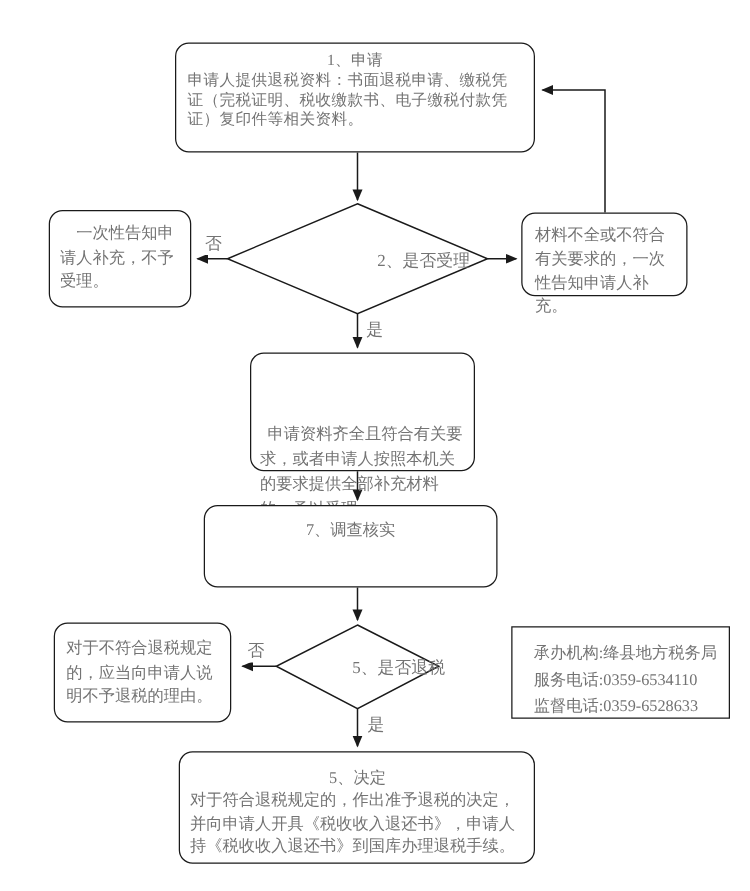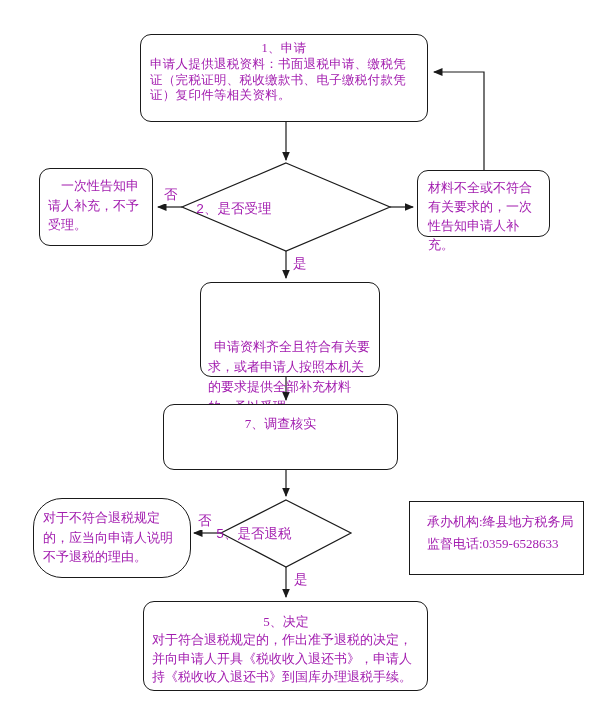--- a/index.html
+++ b/index.html
@@ -2,61 +2,60 @@
 <html><head>
 <meta charset="utf-8">
 <style>
   html, body { margin: 0; padding: 0; background: #ffffff; }
   .canvas {
     position: relative;
     width: 600px;
     height: 713px;
     background: #ffffff;
     font-family: "Liberation Serif", "DejaVu Serif", serif;
-    color: #a21caf;
+    color: #737373;
     overflow: hidden;
   }
   .wires { position: absolute; left: 0; top: 0; z-index: 1; }
   .node {
     position: absolute;
     box-sizing: border-box;
     background: #ffffff;
     border: 1.3px solid #1a1a1a;
     border-radius: 11px;
     z-index: 2;
     font-size: 13px;
     line-height: 19px;
   }
   .node .title { text-align: center; }
   .node.sharp { border-radius: 0; }
   .dlabel {
     position: absolute;
     z-index: 3;
-    text-align: left;
+    text-align: right;
     font-size: 13.5px;
     white-space: nowrap;
-    font-family: Liberation Mono, monospace;
   }
   .edge-label {
     position: absolute;
     z-index: 3;
     font-size: 13.5px;
     background: #ffffff;
     padding: 0 1px;
   }
   
   .n-step1   { left: 140px; top: 34px;  width: 288px; height: 88px; padding: 4px 9px 0 9px; font-size: 12.5px; line-height: 15.5px; letter-spacing: 0.3px; }
   .n-step1 .title { line-height: 18px; }
   .n-reject1 { left: 39px;  top: 168px; width: 114px; height: 78px; padding: 7px 7px 0 8px; line-height: 19.5px; }
   .n-reject1 .body { text-indent: 1em; }
   .n-suppl   { left: 417px; top: 170px; width: 133px; height: 67px; padding: 7px 8px 0 10px; line-height: 19px; }
   .n-accept  { left: 200px; top: 282px; width: 180px; height: 95px; padding: 8px 6px 0 7px; line-height: 20px; }
   .n-accept .body { text-indent: 6px; margin-top: 46px; }
   .n-step3   { left: 163px; top: 404px; width: 235px; height: 66px; padding: 9px 5px 0 5px; line-height: 20px; text-align: center; }
-  .n-reject2 { left: 33px;  top: 498px; width: 158px; height: 80px; padding: 9px 7px 0 9px; line-height: 19.5px; border-radius: 29px; }
+  .n-reject2 { left: 43px;  top: 498px; width: 142px; height: 80px; padding: 9px 7px 0 9px; line-height: 19.5px; }
   .n-info    { left: 409px; top: 501px; width: 175px; height: 74px; padding: 9px 0 0 17px; line-height: 21.5px; }
   .n-step5   { left: 143px; top: 601px; width: 285px; height: 90px; padding: 10px 7px 0 8px; line-height: 18.5px; }
   .n-step5 .title { line-height: 19px; }
 </style>
 </head>
 <body>
 
 <div class="canvas">
 
   <svg class="wires" width="600" height="713" viewBox="0 0 600 713">
@@ -113,20 +112,21 @@
   </div>
 
   <div class="dlabel" style="left:216px; top:525px; width:140px;">5、是否退税</div>
 
   <div class="node n-reject2">
     <div class="body">对于不符合退税规定的，应当向申请人说明不予退税的理由。</div>
   </div>
 
   <div class="node sharp n-info">
     <div>承办机构:绛县地方税务局</div>
+    <div>服务电话:0359-6534110</div>
     <div>监督电话:0359-6528633</div>
   </div>
 
   <div class="node n-step5">
     <div class="title">5、决定</div>
     <div class="body">对于符合退税规定的，作出准予退税的决定，并向申请人开具《税收收入退还书》，申请人持《税收收入退还书》到国库办理退税手续。</div>
   </div>
 
   <div class="edge-label" style="left:163px; top:186px;">否</div>
   <div class="edge-label" style="left:292px; top:255px;">是</div>

